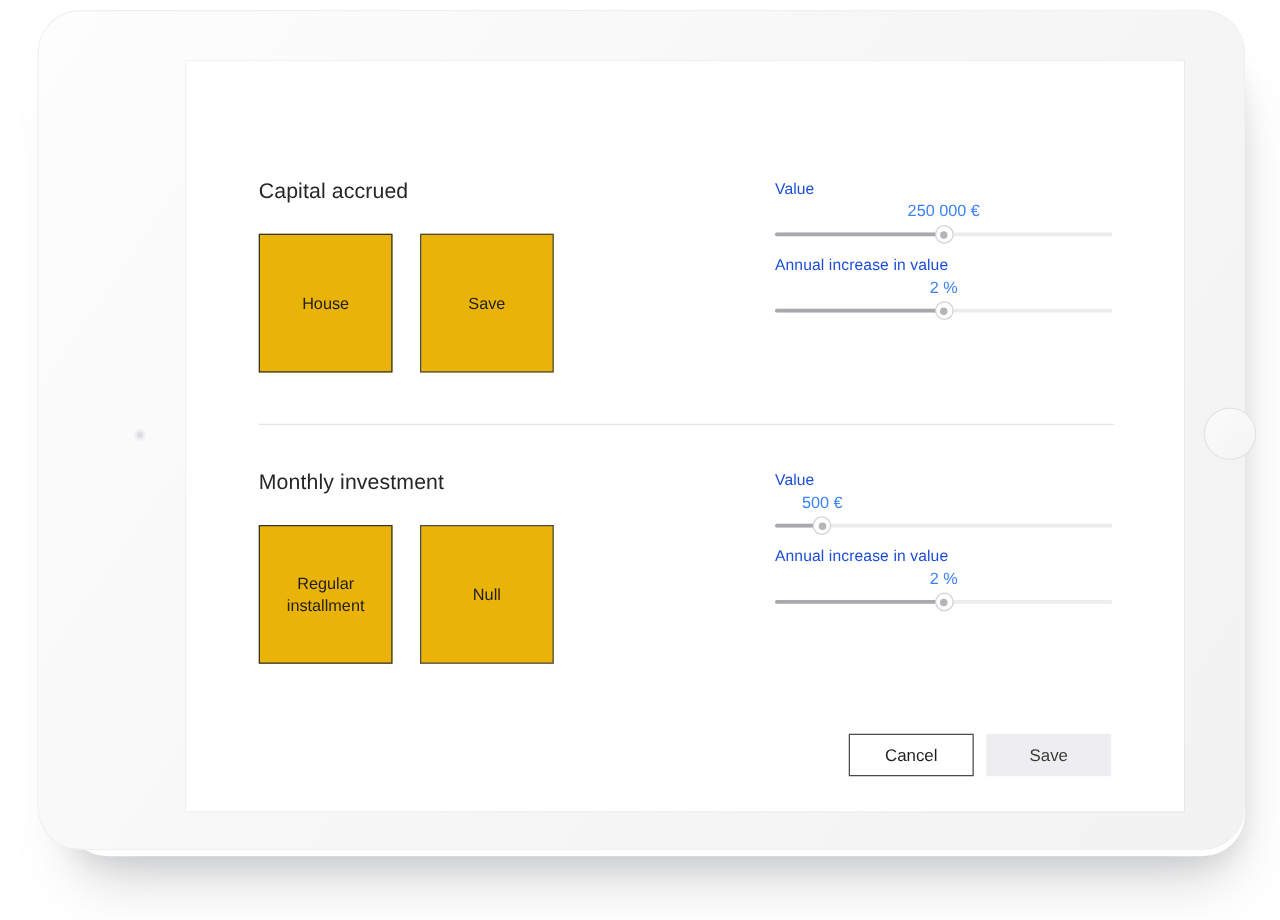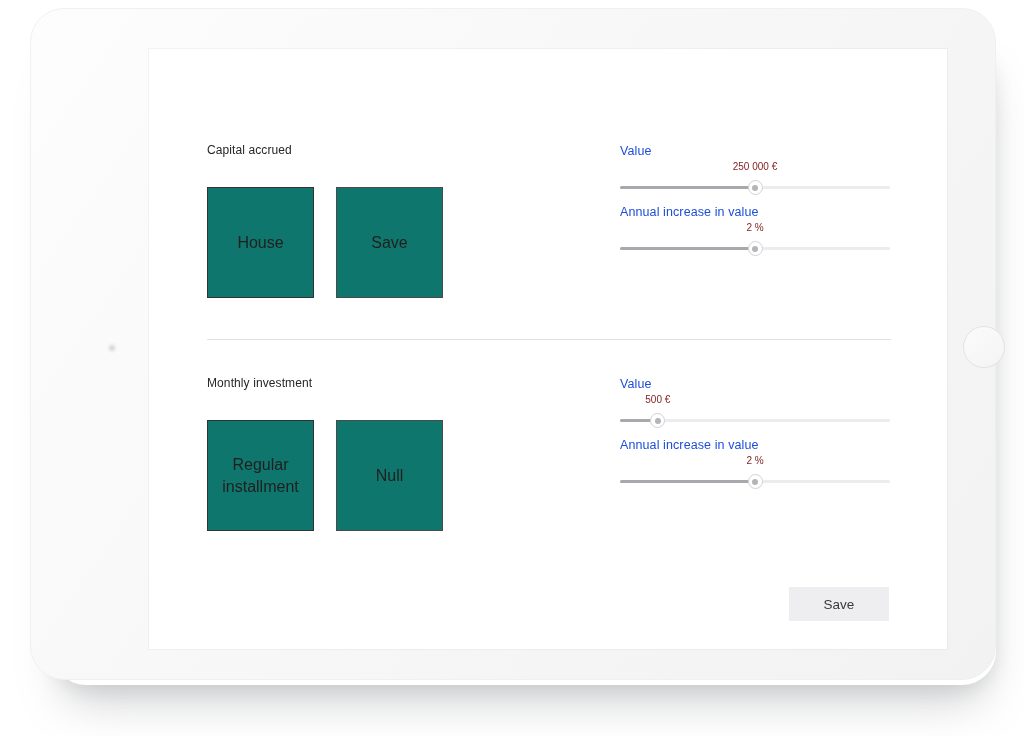--- a/index.html
+++ b/index.html
@@ -76,43 +76,43 @@
     left: 0;
     width: 798px;
   }
   #section-capital { top: 94px; }
   #section-monthly { top: 327px; }
 
   .section-title {
     position: absolute;
     left: 58px;
     top: 0;
-    font-size: 12px;
+    font-size: 17px;
     color: #262626;
     letter-spacing: 0.1px;
     white-space: nowrap;
   }
 
   .option-row {
     position: absolute;
     left: 58px;
     top: 44px;
     display: flex;
     gap: 22px;
   }
   .option-box {
     width: 107px;
     height: 111px;
     border: 1.6px solid #4a4a4a;
-    background: #0f766e;
+    background: #eab308;
     display: flex;
     align-items: center;
     justify-content: center;
     text-align: center;
-    font-size: 16px;
+    font-size: 13px;
     line-height: 1.33;
     color: #1f1f1f;
     box-sizing: border-box;
     cursor: pointer;
     user-select: none;
   }
   .option-box.selected {
     border-color: #333333;
   }
 
@@ -128,22 +128,22 @@
     font-size: 12.5px;
     color: #1d4ed8;
     letter-spacing: 0.1px;
     white-space: nowrap;
     line-height: 1;
     padding-top: 2px;
   }
   .slider-value {
     position: absolute;
     top: 19px;
-    font-size: 10px;
-    color: #7f1d1d;
+    font-size: 13px;
+    color: #3b82f6;
     white-space: nowrap;
     transform: translateX(-50%);
     line-height: 1;
   }
   .slider-track {
     position: absolute;
     top: 43px;
     left: 0;
     width: 270px;
     height: 3px;
@@ -309,19 +309,20 @@
               <div class="slider-track">
                 <div class="slider-fill" style="width: 50%;"></div>
                 <div class="slider-thumb" style="left: 50%;"></div>
               </div>
             </div>
 
           </div>
         </div>
 
         <div id="footer-actions">
+          <div class="btn btn-cancel">Cancel</div>
           <div class="btn btn-save">Save</div>
         </div>
 
       </div>
     </div>
   </div>
 </div>
 
 </body></html>

